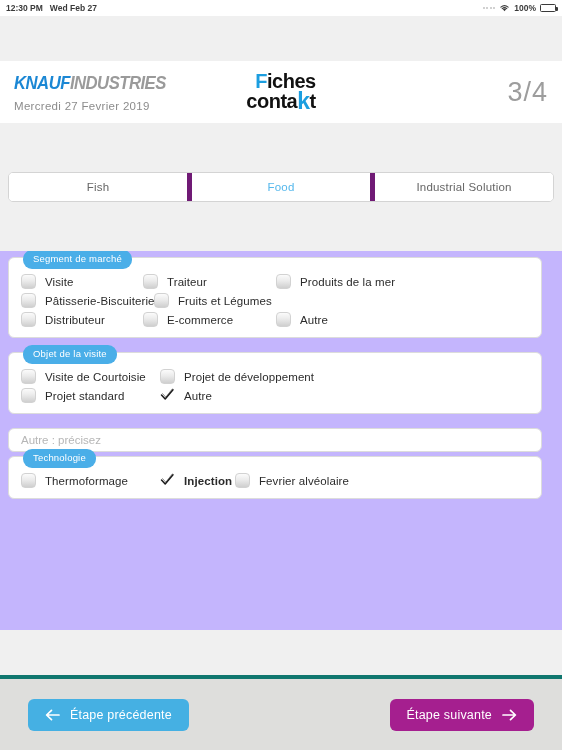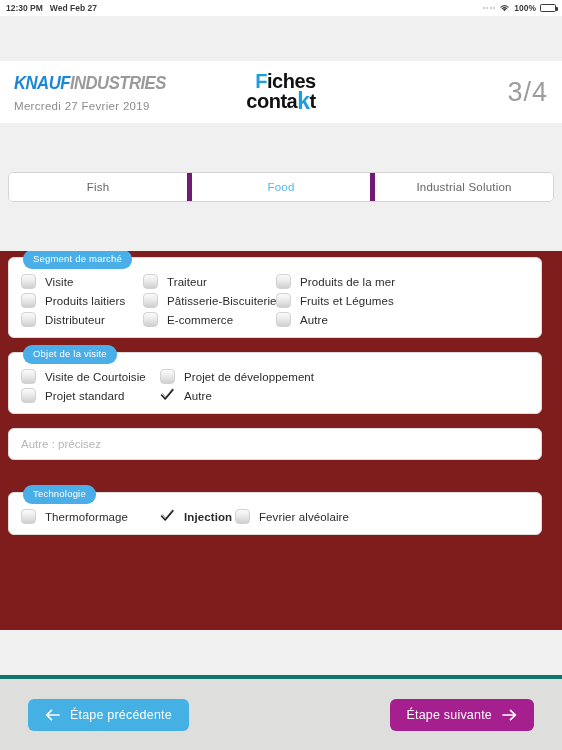--- a/index.html
+++ b/index.html
@@ -137,21 +137,21 @@
     background: #ffffff;
     border-right: 5px solid #701a75;
     letter-spacing: 0.2px;
   }
   .tab:last-child { border-right: none; }
   .tab.active { color: #56b8ec; }
 
   
   .main {
     flex: 1 1 auto;
-    background: #7f1d1d;
+    background: #c4b5fd;
     padding: 6px 20px 0 8px;
     overflow: hidden;
   }
 
   .panel {
     position: relative;
     background: #ffffff;
     border: 1px solid #dcdcdc;
     border-radius: 6px;
     margin-bottom: 14px;
@@ -200,29 +200,29 @@
   .g3 .c3 { width: auto; }
   
   .g2 .c1 { width: 139px; }
   .g2 .c2 { width: auto; }
   
   .ginline .it1 { width: 139px; }
   .ginline .it2 { width: 75px; font-weight: bold; }
 
   .textinput {
     width: 100%;
-    height: 32px;
+    height: 24px;
     background: #ffffff;
     border: 1px solid #dcdcdc;
     border-radius: 6px;
     padding: 0 12px;
     font-size: 11.5px;
     color: #2b2b2b;
     font-family: "Liberation Sans", sans-serif;
-    margin-bottom: 32px;
+    margin-bottom: 4px;
     outline: none;
   }
   .textinput::placeholder { color: #b6b6b6; }
 
   
   .footer {
     flex: 0 0 75px;
     background: #dededc;
     border-top: 4px solid #0f766e;
     display: flex;
@@ -315,24 +315,20 @@
             <span class="cbox"></span>
             <span class="cblabel">Traiteur</span>
           </div>
           <div class="cbitem c3">
             <span class="cbox"></span>
             <span class="cblabel">Produits de la mer</span>
           </div>
         </div>
 
         <div class="cbrow">
-          <div class="cbitem c1">
-            <span class="cbox"></span>
-            <span class="cblabel">Produits laitiers</span>
-          </div>
           <div class="cbitem c2">
             <span class="cbox"></span>
             <span class="cblabel">Pâtisserie-Biscuiterie</span>
           </div>
           <div class="cbitem c3">
             <span class="cbox"></span>
             <span class="cblabel">Fruits et Légumes</span>
           </div>
         </div>
 

